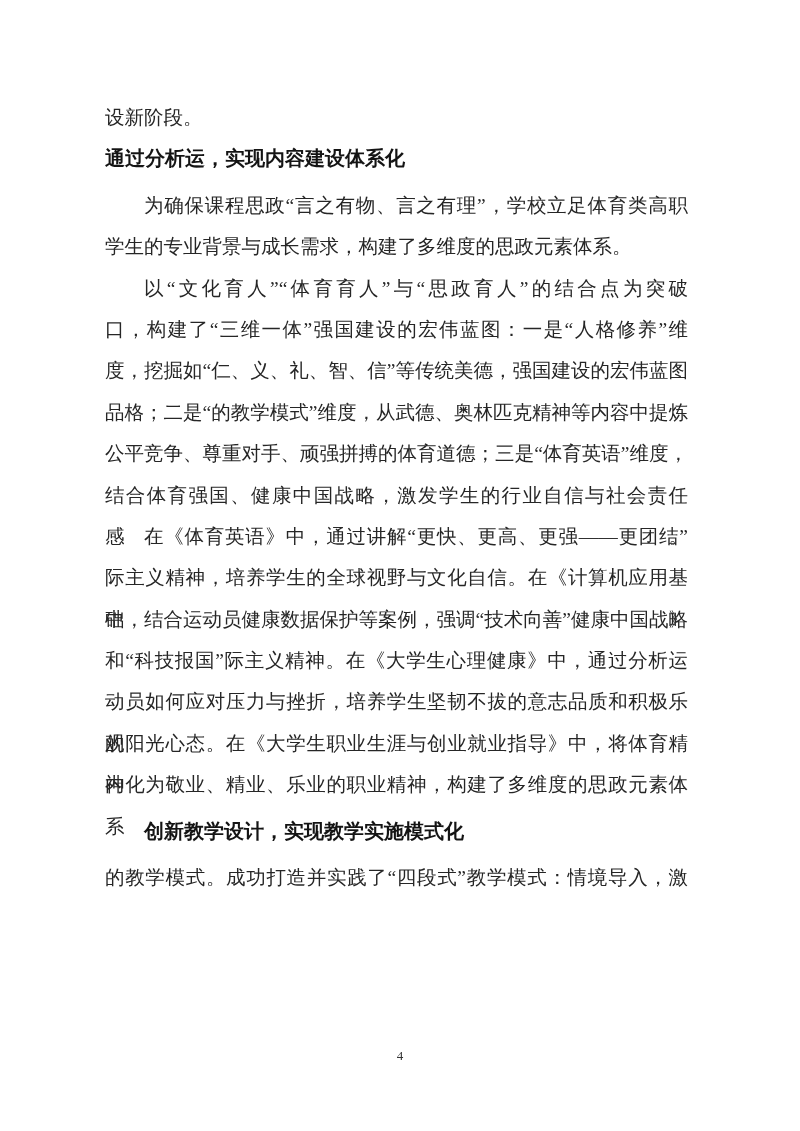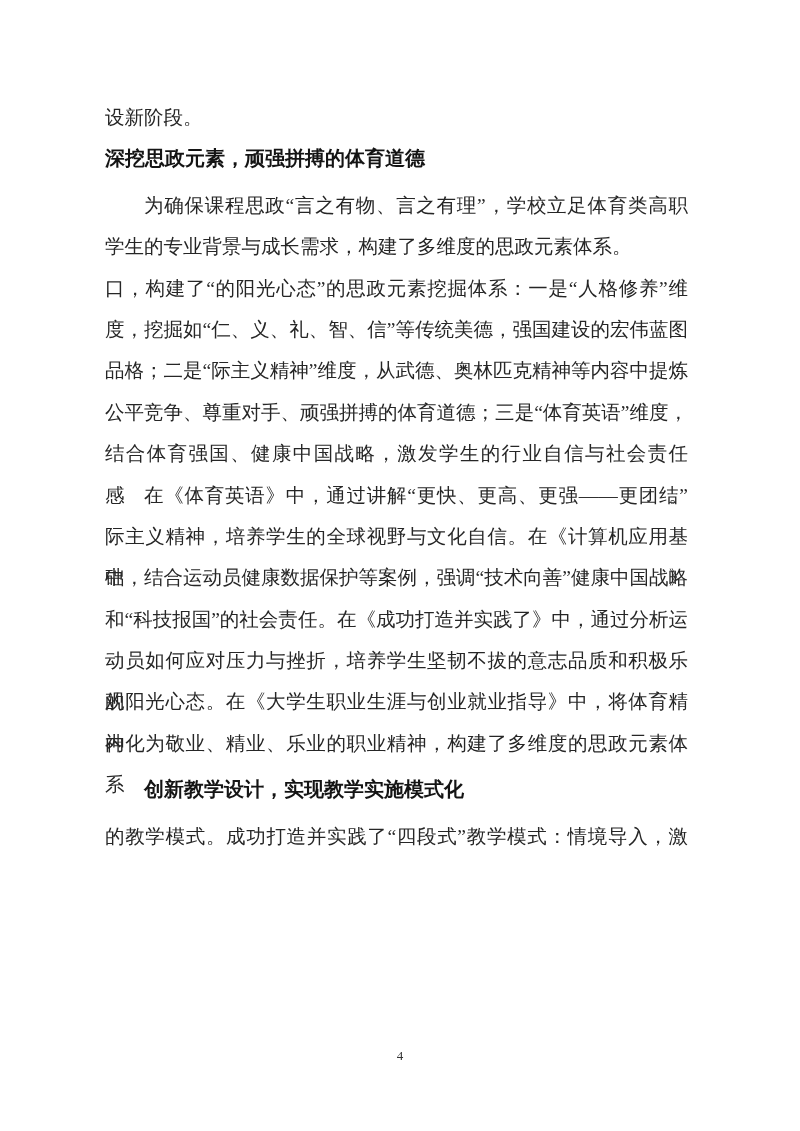--- a/index.html
+++ b/index.html
@@ -64,32 +64,33 @@
     line-height: 15px;
     color: #333333;
   }
 </style>
 </head>
 <body>
 
 <div class="page">
   <div class="text-block">
     <div class="line">设新阶段。</div>
-    <div class="line heading">深挖思政元素，顽强拼搏的体育道德</div>
+    <div class="line heading">通过分析运，实现内容建设体系化</div>
     <div class="line indent fill">为确保课程思政“言之有物、言之有理”，学校立足体育类高职</div>
     <div class="line">学生的专业背景与成长需求，构建了多维度的思政元素体系。</div>
-    <div class="line fill">口，构建了“的阳光心态”的思政元素挖掘体系：一是“人格修养”维</div>
+    <div class="line indent fill">以“文化育人”“体育育人”与“思政育人”的结合点为突破</div>
+    <div class="line fill">口，构建了“三维一体”强国建设的宏伟蓝图：一是“人格修养”维</div>
     <div class="line fill">度，挖掘如“仁、义、礼、智、信”等传统美德，强国建设的宏伟蓝图</div>
-    <div class="line fill">品格；二是“际主义精神”维度，从武德、奥林匹克精神等内容中提炼</div>
+    <div class="line fill">品格；二是“的教学模式”维度，从武德、奥林匹克精神等内容中提炼</div>
     <div class="line fill">公平竞争、尊重对手、顽强拼搏的体育道德；三是“体育英语”维度，</div>
     <div class="line fill">结合体育强国、健康中国战略，激发学生的行业自信与社会责任感。</div>
     <div class="line indent fill">在《体育英语》中，通过讲解“更快、更高、更强——更团结”</div>
     <div class="line fill">际主义精神，培养学生的全球视野与文化自信。在《计算机应用基础》</div>
     <div class="line fill">中，结合运动员健康数据保护等案例，强调“技术向善”健康中国战略</div>
-    <div class="line fill">和“科技报国”的社会责任。在《成功打造并实践了》中，通过分析运</div>
+    <div class="line fill">和“科技报国”际主义精神。在《大学生心理健康》中，通过分析运</div>
     <div class="line fill">动员如何应对压力与挫折，培养学生坚韧不拔的意志品质和积极乐观</div>
     <div class="line fill">的阳光心态。在《大学生职业生涯与创业就业指导》中，将体育精神</div>
     <div class="line fill">内化为敬业、精业、乐业的职业精神，构建了多维度的思政元素体系</div>
     <div class="line heading heading-2">创新教学设计，实现教学实施模式化</div>
     <div class="line fill">的教学模式。成功打造并实践了“四段式”教学模式：情境导入，激</div>
   </div>
   <div class="page-number">4</div>
 </div>
 
 </body></html>

